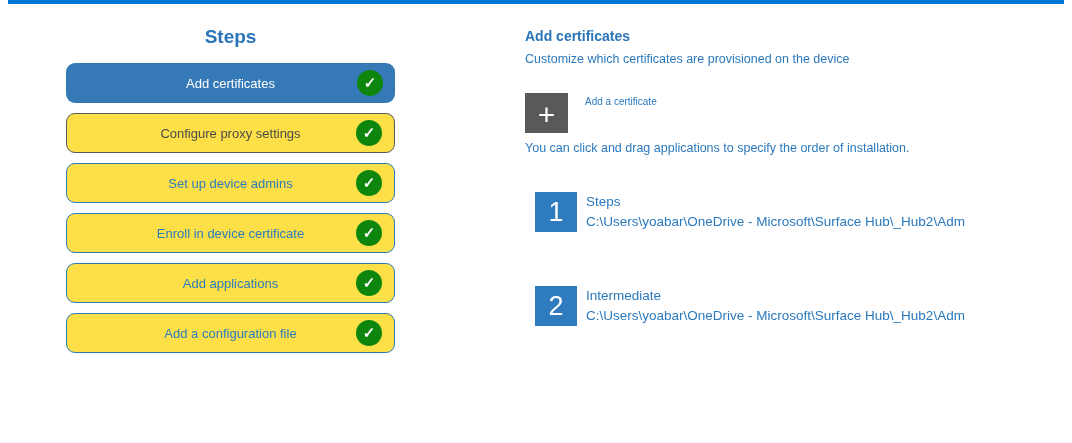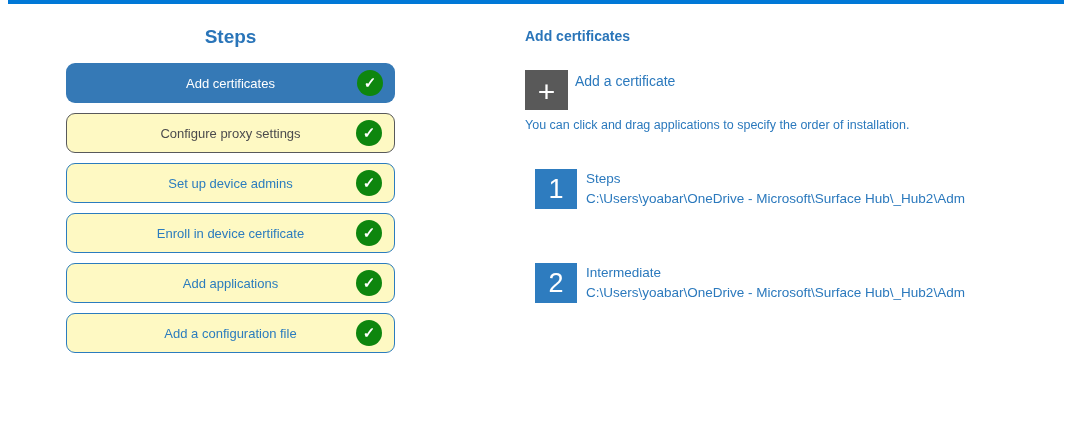--- a/index.html
+++ b/index.html
@@ -42,21 +42,21 @@
     position: relative;
     height: 40px;
     border-radius: 9px;
     margin-bottom: 10px;
     display: flex;
     align-items: center;
     justify-content: center;
     font-size: 13px;
     box-sizing: border-box;
     cursor: pointer;
-    background: #fef9c3;
+    background: #fde047;
   }
   .step-btn.active {
     background: #3579b6;
     color: #ffffff;
     border: none;
   }
   .step-btn.blue {
     border: 1px solid #2b7cbe;
     color: #2b7cbe;
     text-align: center;
@@ -116,23 +116,23 @@
     color: #ffffff;
     display: flex;
     align-items: center;
     justify-content: center;
     font-size: 30px;
     font-weight: 300;
     flex: none;
   }
   .plus-tile span { position: relative; top: 2px; }
   .add-label {
-    margin-left: 7px;
+    margin-left: 17px;
     margin-top: 3px;
-    font-size: 14px;
+    font-size: 10px;
     color: #2b79bd;
   }
   .section-title {
     margin-top: 26px;
     font-size: 13px;
     font-weight: bold;
     color: #2a75b9;
     line-height: 16px;
   }
   .section-desc {
@@ -215,20 +215,21 @@
     <span>Add a configuration file</span>
     <span class="check-badge">
         <span>✓</span>
       </span>
   </div>
 
 </div>
 
 <div class="content-col">
   <div class="content-title">Add certificates</div>
+  <div class="content-subtitle">Customize which certificates are provisioned on the device</div>
 
   <div class="add-row">
     <div class="plus-tile">
         <span>+</span>
       </div>
     <div class="add-label">Add a certificate</div>
   </div>
 
   <div class="section-desc">You can click and drag applications to specify the order of installation.</div>
 

